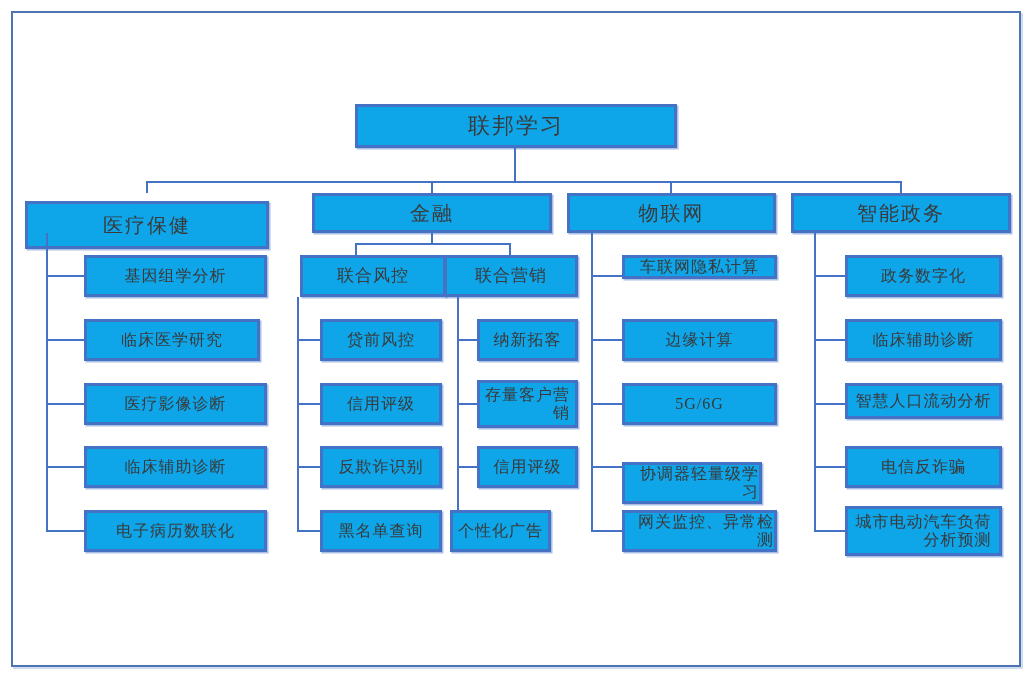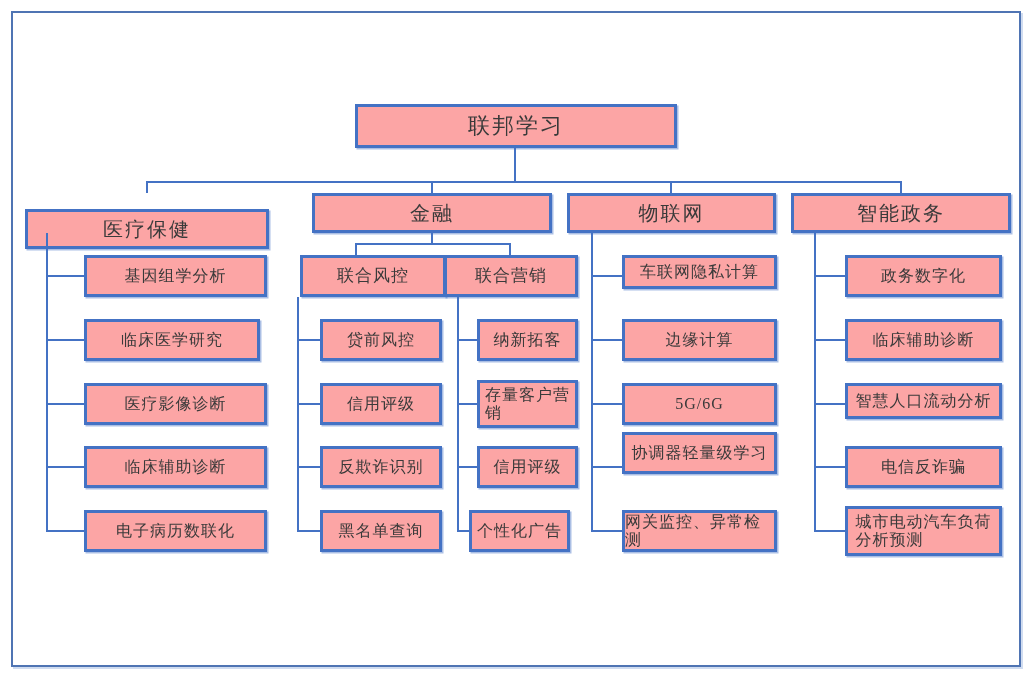--- a/index.html
+++ b/index.html
@@ -17,23 +17,23 @@
     overflow:hidden;
   }
   .frame{
     position:absolute;left:11px;top:11px;width:1006px;height:652px;
     border:2px solid #4f74b3;
     box-shadow:2px 2px 0 rgba(68,114,196,.25);
   }
   .node{
     position:absolute;box-sizing:border-box;
     border:3px solid var(--accent);
-    background:#fca5a5;
+    background:#0ea5e9;
     display:flex;align-items:center;justify-content:center;
-    text-align:left;
+    text-align:right;
     white-space:pre-line;
     line-height:1.15;
     box-shadow:1.5px 1.5px 0 rgba(68,114,196,.45);
   }
   .root-node{font-size:22px;letter-spacing:2px;}
   .header-node{font-size:20px;letter-spacing:2px;}
   .sub-node{font-size:17px;letter-spacing:1px;}
   .leaf-node{font-size:16px;letter-spacing:1px;}
   .vline,.hline{position:absolute;background:var(--accent);}
   .vline{width:2px;}
@@ -47,21 +47,21 @@
 
   <div class="node root-node" style="left:355px;top:104px;width:322px;height:44px">联邦学习</div>
 
   <div class="vline" style="left:514px;top:148px;height:33px"></div>
   <div class="hline" style="left:146px;top:181px;width:756px"></div>
   <div class="vline" style="left:146px;top:181px;height:12px"></div>
   <div class="vline" style="left:431px;top:181px;height:12px"></div>
   <div class="vline" style="left:670px;top:181px;height:12px"></div>
   <div class="vline" style="left:900px;top:181px;height:12px"></div>
 
-  <div class="node header-node" style="left:25px;top:209px;width:244px;height:40px">医疗保健</div>
+  <div class="node header-node" style="left:25px;top:201px;width:244px;height:48px">医疗保健</div>
   <div class="node header-node" style="left:312px;top:193px;width:240px;height:40px">金融</div>
   <div class="node header-node" style="left:567px;top:193px;width:209px;height:40px">物联网</div>
   <div class="node header-node" style="left:791px;top:193px;width:220px;height:40px">智能政务</div>
 
   <div class="vline" style="left:46px;top:233px;height:299px"></div>
   <div class="hline" style="left:46px;top:275px;width:38px"></div>
   <div class="hline" style="left:46px;top:339px;width:38px"></div>
   <div class="hline" style="left:46px;top:403px;width:38px"></div>
   <div class="hline" style="left:46px;top:466px;width:38px"></div>
   <div class="hline" style="left:46px;top:530px;width:38px"></div>
@@ -94,33 +94,33 @@
   <div class="vline" style="left:457px;top:297px;height:235px"></div>
   <div class="hline" style="left:457px;top:339px;width:20px"></div>
   <div class="hline" style="left:457px;top:403px;width:20px"></div>
   <div class="hline" style="left:457px;top:466px;width:20px"></div>
   <div class="hline" style="left:457px;top:530px;width:20px"></div>
 
   <div class="node leaf-node" style="left:477px;top:319px;width:101px;height:42px">纳新拓客</div>
   <div class="node leaf-node" style="left:477px;top:380px;width:101px;height:48px">存量客户营
 销</div>
   <div class="node leaf-node" style="left:477px;top:446px;width:101px;height:42px">信用评级</div>
-  <div class="node leaf-node" style="left:469px;top:510px;width:101px;height:42px">个性化广告</div>
+  <div class="node leaf-node" style="left:450px;top:510px;width:101px;height:42px">个性化广告</div>
 
   <div class="vline" style="left:591px;top:233px;height:299px"></div>
   <div class="hline" style="left:591px;top:275px;width:31px"></div>
   <div class="hline" style="left:591px;top:339px;width:31px"></div>
   <div class="hline" style="left:591px;top:403px;width:31px"></div>
   <div class="hline" style="left:591px;top:466px;width:31px"></div>
   <div class="hline" style="left:591px;top:530px;width:31px"></div>
 
-  <div class="node leaf-node" style="left:622px;top:255px;width:155px;height:34px">车联网隐私计算</div>
+  <div class="node leaf-node" style="left:622px;top:255px;width:155px;height:24px">车联网隐私计算</div>
   <div class="node leaf-node" style="left:622px;top:319px;width:155px;height:42px">边缘计算</div>
   <div class="node leaf-node" style="left:622px;top:383px;width:155px;height:42px">5G/6G</div>
-  <div class="node leaf-node" style="left:622px;top:432px;width:155px;height:42px">协调器轻量级学习</div>
+  <div class="node leaf-node" style="left:622px;top:462px;width:140px;height:42px">协调器轻量级学习</div>
   <div class="node leaf-node" style="left:622px;top:510px;width:155px;height:42px">网关监控、异常检测</div>
 
   <div class="vline" style="left:814px;top:233px;height:299px"></div>
   <div class="hline" style="left:814px;top:275px;width:31px"></div>
   <div class="hline" style="left:814px;top:339px;width:31px"></div>
   <div class="hline" style="left:814px;top:403px;width:31px"></div>
   <div class="hline" style="left:814px;top:466px;width:31px"></div>
   <div class="hline" style="left:814px;top:530px;width:31px"></div>
 
   <div class="node leaf-node" style="left:845px;top:255px;width:157px;height:42px">政务数字化</div>

